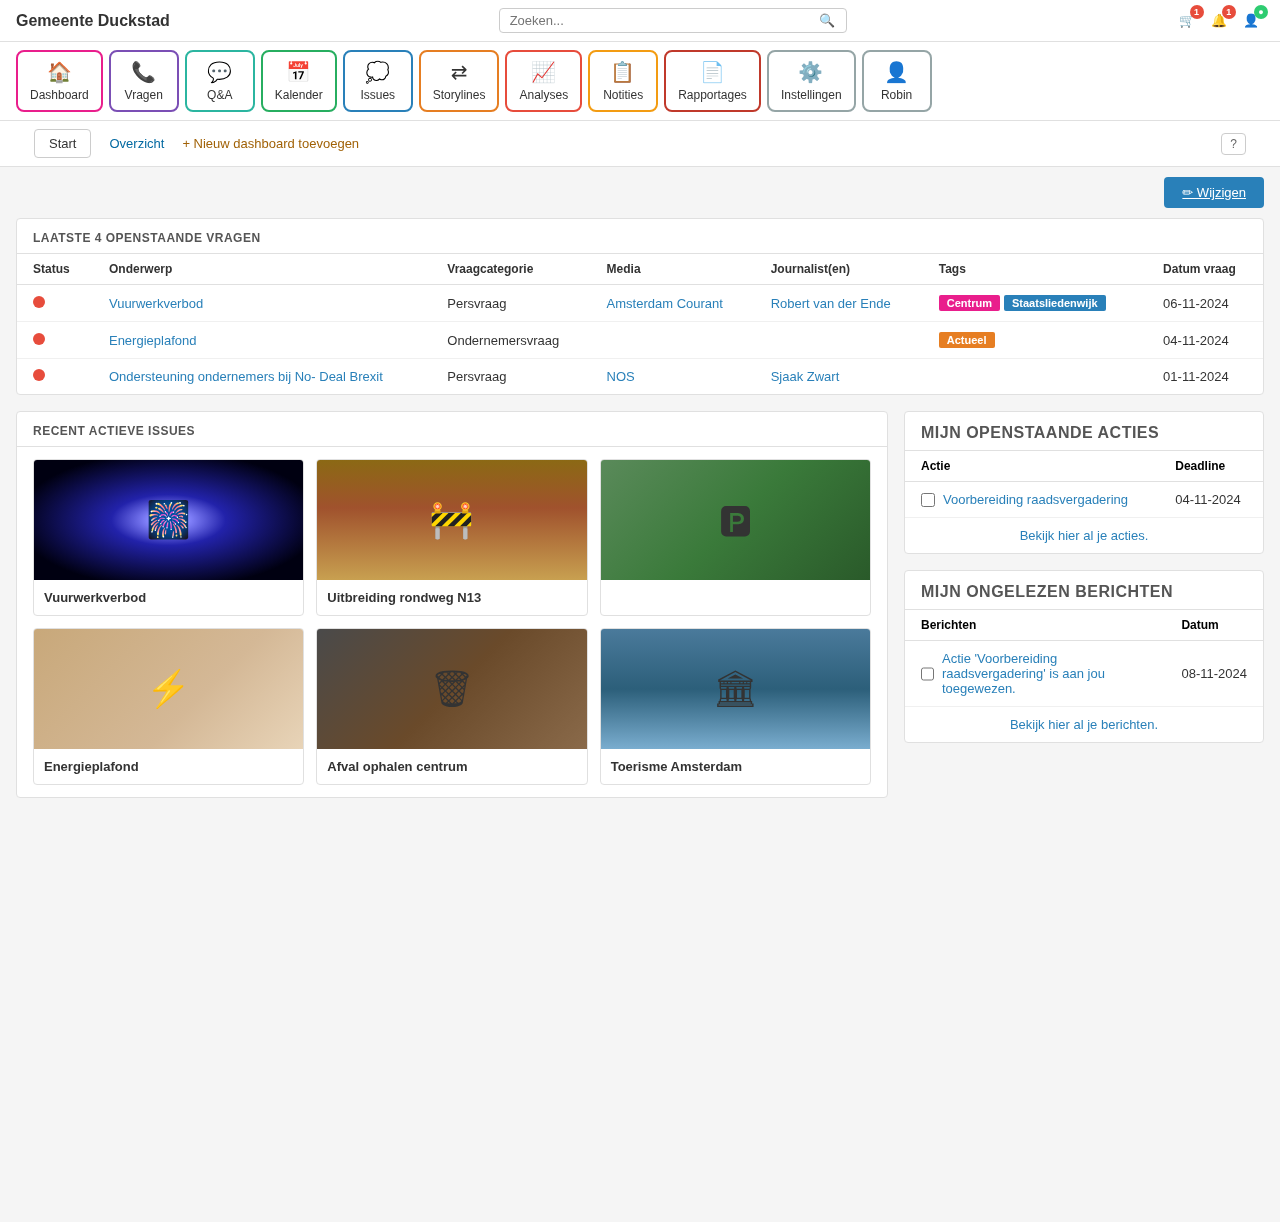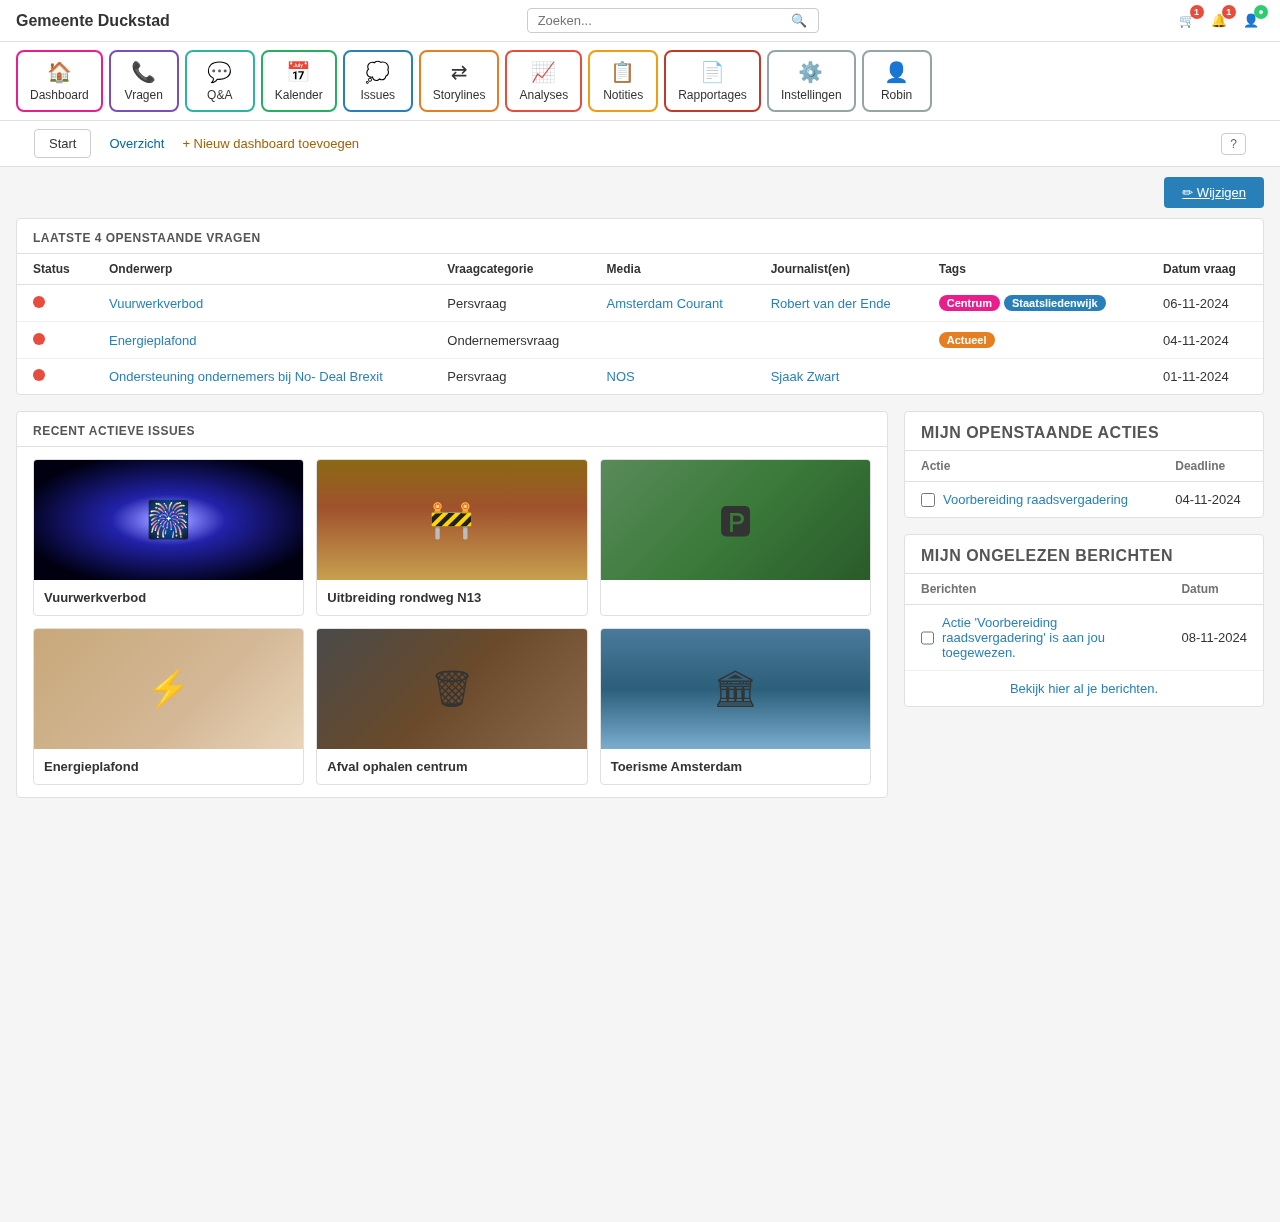--- a/index.html
+++ b/index.html
@@ -1,21 +1,21 @@
 <!DOCTYPE html>
 <html><head>
   <meta charset="utf-8">
   <style>
     * { box-sizing: border-box; margin: 0; padding: 0; }
     body { font-family: Arial, sans-serif; font-size: 13px; background: #f5f5f5; color: #333; }
 
     
     .header { display: flex; align-items: center; justify-content: space-between; padding: 8px 16px; background: #fff; border-bottom: 1px solid #e0e0e0; }
     .header-logo { font-size: 16px; font-weight: bold; color: #333; }
-    .header-search { display: flex; align-items: center; border: 1px solid #ccc; border-radius: 4px; padding: 4px 10px; width: 292px; }
+    .header-search { display: flex; align-items: center; border: 1px solid #ccc; border-radius: 4px; padding: 4px 10px; width: 348px; }
     .header-search input { border: none; outline: none; flex: 1; font-size: 13px; }
     .header-icons { display: flex; align-items: center; gap: 8px; }
     .icon-btn { position: relative; cursor: pointer; padding: 4px; }
     .badge { position: absolute; top: -4px; right: -4px; background: #e74c3c; color: #fff; border-radius: 50%; font-size: 9px; width: 14px; height: 14px; display: flex; align-items: center; justify-content: center; font-weight: bold; }
     .badge-green { background: #2ecc71; }
 
     
     .nav { display: flex; align-items: center; padding: 8px 16px; background: #fff; border-bottom: 1px solid #e0e0e0; gap: 6px; }
     .nav-item { display: flex; flex-direction: column; align-items: center; padding: 8px 12px; border: 2px solid transparent; border-radius: 8px; cursor: pointer; min-width: 70px; font-size: 12px; gap: 4px; }
     .nav-item.pink { border-color: #e91e8c; }
@@ -47,41 +47,41 @@
     .section-box { background: #fff; border: 1px solid #e0e0e0; border-radius: 4px; margin-bottom: 16px; }
     .section-title { font-size: 12px; font-weight: bold; color: #555; padding: 12px 16px 8px; letter-spacing: 0.5px; border-bottom: 1px solid #e0e0e0; }
 
     
     .data-table { width: 100%; border-collapse: collapse; }
     .data-table th { text-align: left; padding: 8px 16px; font-size: 12px; font-weight: bold; color: #333; border-bottom: 1px solid #e0e0e0; }
     .data-table td { padding: 10px 16px; font-size: 13px; border-bottom: 1px solid #f0f0f0; vertical-align: middle; }
     .data-table tr:last-child td { border-bottom: none; }
     .status-dot { width: 12px; height: 12px; background: #e74c3c; border-radius: 50%; display: inline-block; }
     .link-blue { color: #2980b9; text-decoration: none; cursor: pointer; }
-    .tag { display: inline-block; padding: 2px 8px; border-radius: 8px; font-size: 11px; color: #fff; font-weight: bold; margin-right: 4px; }
+    .tag { display: inline-block; padding: 2px 8px; border-radius: 2px; font-size: 11px; color: #fff; font-weight: bold; margin-right: 4px; }
     .tag-pink { background: #e91e8c; }
     .tag-blue { background: #2980b9; }
     .tag-orange { background: #e67e22; }
 
     
     .bottom-layout { display: flex; gap: 16px; }
     .issues-section { flex: 1; }
     .right-section { width: 360px; }
 
     
     .issues-grid { display: grid; grid-template-columns: repeat(3, 1fr); gap: 12px; padding: 12px 16px; }
     .issue-card { border: 1px solid #e0e0e0; border-radius: 4px; overflow: hidden; cursor: pointer; background: #fff; }
     .issue-card-img { width: 100%; height: 120px; object-fit: cover; display: flex; align-items: center; justify-content: center; font-size: 40px; overflow: hidden; }
     .issue-card-title { padding: 10px; font-size: 13px; font-weight: bold; }
 
     
     .right-panel { background: #fff; border: 1px solid #e0e0e0; border-radius: 4px; margin-bottom: 16px; }
     .right-panel-title { font-size: 16px; font-weight: bold; color: #555; padding: 12px 16px 8px; letter-spacing: 0.5px; border-bottom: 1px solid #e0e0e0; }
     .right-panel-table { width: 100%; border-collapse: collapse; }
-    .right-panel-table th { text-align: left; padding: 8px 16px; font-size: 12px; font-weight: bold; color: #737373; border-bottom: 1px solid #e0e0e0; }
+    .right-panel-table th { text-align: left; padding: 8px 16px; font-size: 12px; font-weight: bold; color: #000000; border-bottom: 1px solid #e0e0e0; }
     .right-panel-table td { padding: 10px 16px; font-size: 13px; }
     .action-row { display: flex; align-items: center; gap: 8px; }
     .checkbox { width: 14px; height: 14px; border: 1px solid #aaa; border-radius: 2px; cursor: pointer; }
     .bekijk-link { color: #2980b9; text-align: center; display: block; padding: 10px; font-size: 13px; cursor: pointer; border-top: 1px solid #f0f0f0; }
   </style>
 </head>
 <body>
 
 <div class="header">
   <div class="header-logo">Gemeente Duckstad</div>
@@ -270,20 +270,21 @@
     <td>
       <div class="action-row">
         <input type="checkbox" class="checkbox" style="">
         <a class="link-blue">Voorbereiding raadsvergadering</a>
       </div>
     </td>
     <td>04-11-2024</td>
   </tr>
             </tbody>
         </table>
+        <a class="bekijk-link">Bekijk hier al je acties.</a>
       </div>
 
       <div class="right-panel">
         <div class="right-panel-title">MIJN ONGELEZEN BERICHTEN</div>
         <table class="right-panel-table">
           <thead>
             <tr>
               <th>Berichten</th>
               <th>Datum</th>
             </tr>

